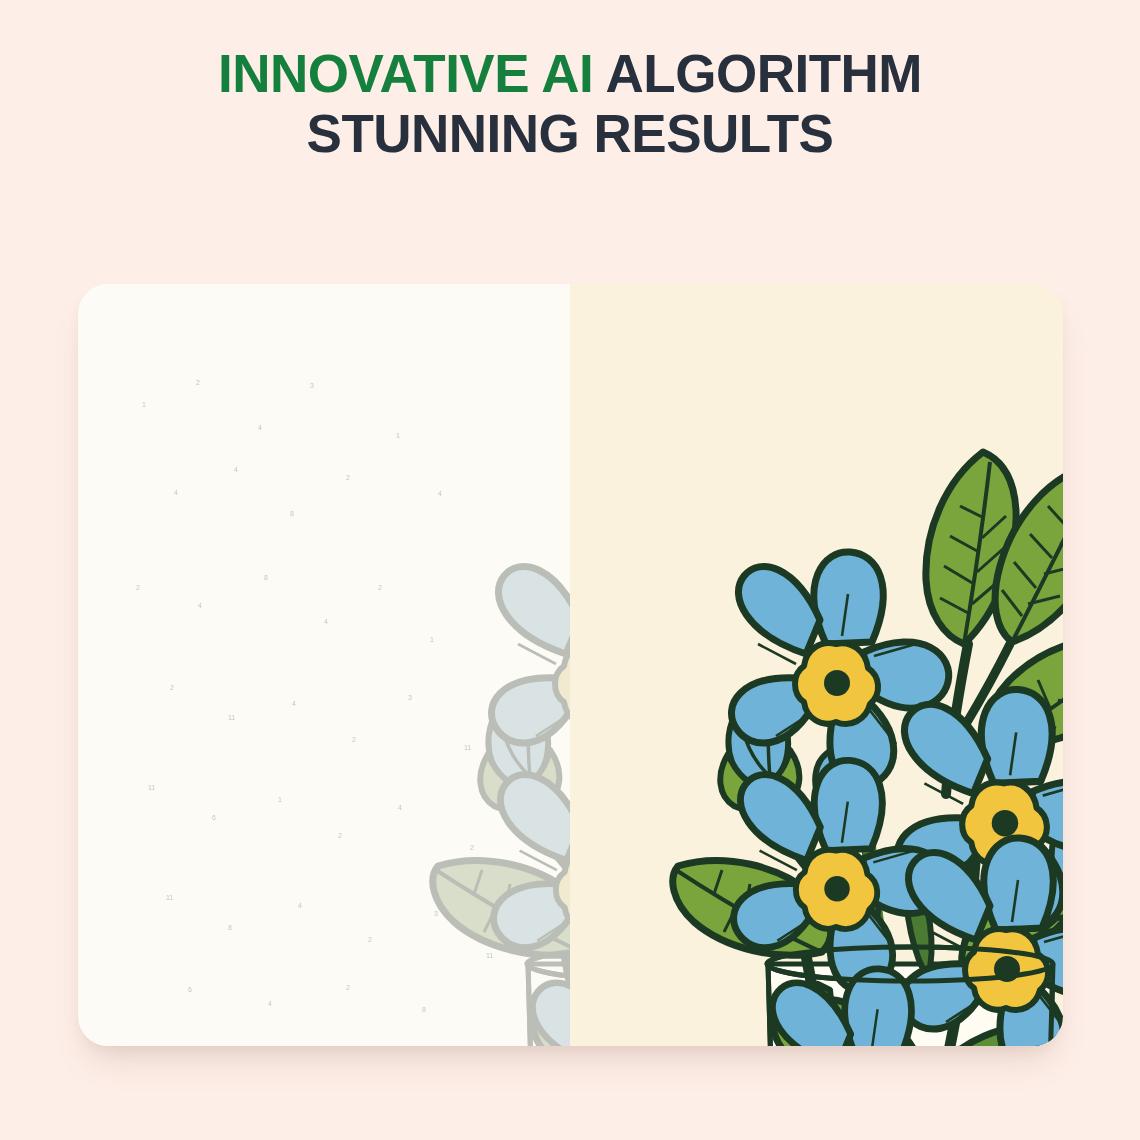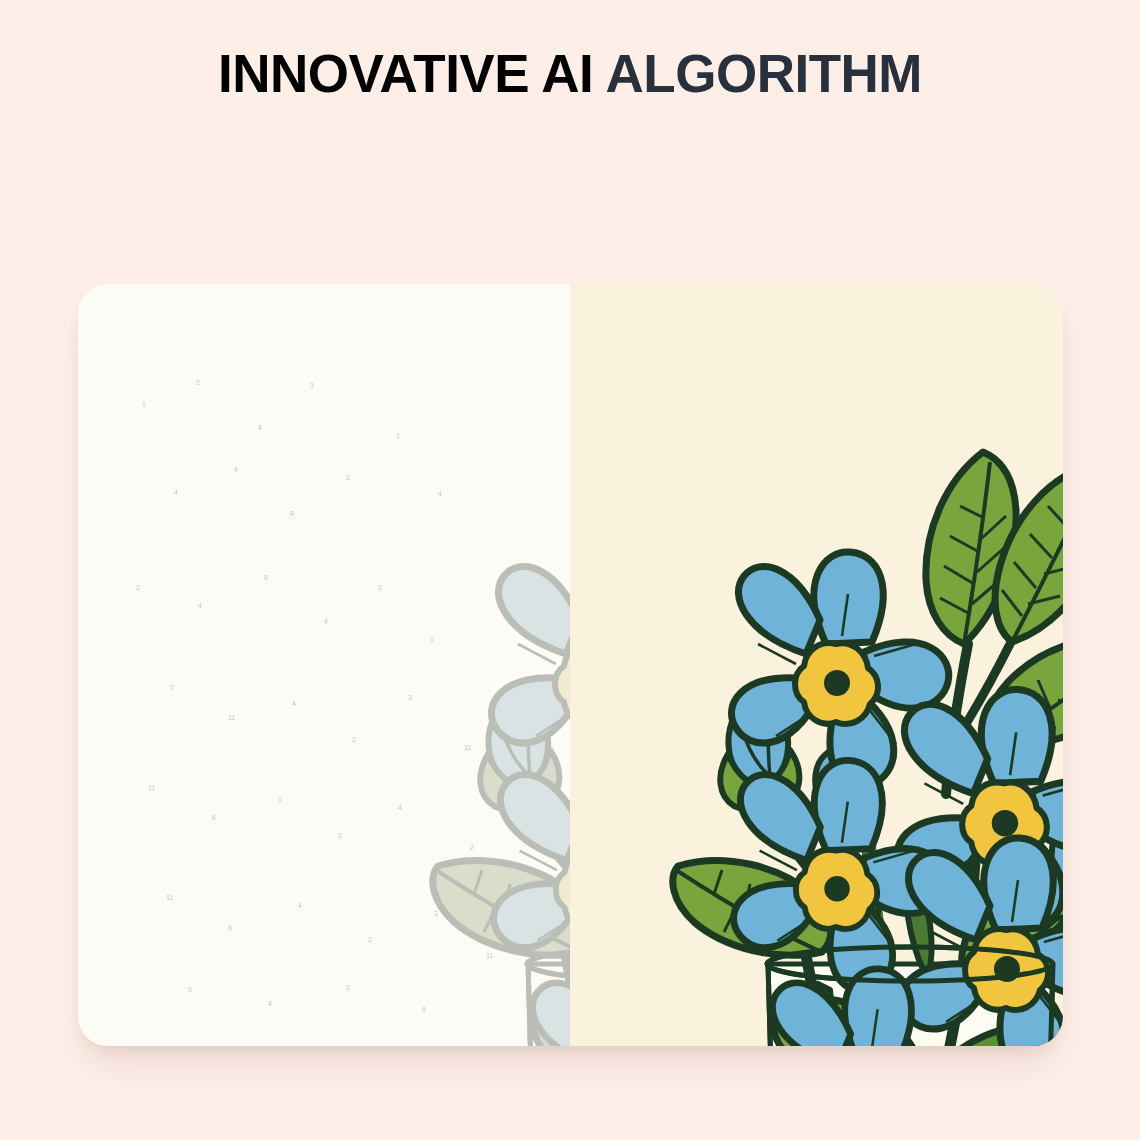--- a/index.html
+++ b/index.html
@@ -17,21 +17,21 @@
     text-align:center;
     font-weight:700;
     font-size:53px;
     line-height:60px;
     letter-spacing:-0.5px;
     color:#27303c;
     text-transform:uppercase;
     font-stretch:condensed;
   }
   .heading .ln{display:block;white-space:nowrap;}
-  .accent{color:#000000;}
+  .accent{color:#15803d;}
 
   
   .card{
     position:absolute;left:78px;top:284px;
     width:985px;height:762px;
     border-radius:30px;
     overflow:hidden;
     box-shadow:0 22px 34px -10px rgba(150,110,95,.20),
                0 8px 16px -6px rgba(150,110,95,.13);
   }
@@ -56,20 +56,21 @@
   }
   .pbn span{position:absolute;}
 </style>
 </head>
 <body>
 
 <div class="stage">
 
   <div class="heading">
     <span class="ln"><span class="accent">Innovative AI</span><span> Algorithm</span></span>
+    <span class="ln">stunning results</span>
   </div>
 
   <div class="card">
 
     <div class="half half-left">
       <div class="art faded">
         <svg viewBox="0 0 985 762" xmlns="http://www.w3.org/2000/svg">
           <defs>
             <g id="bouquet">
 

